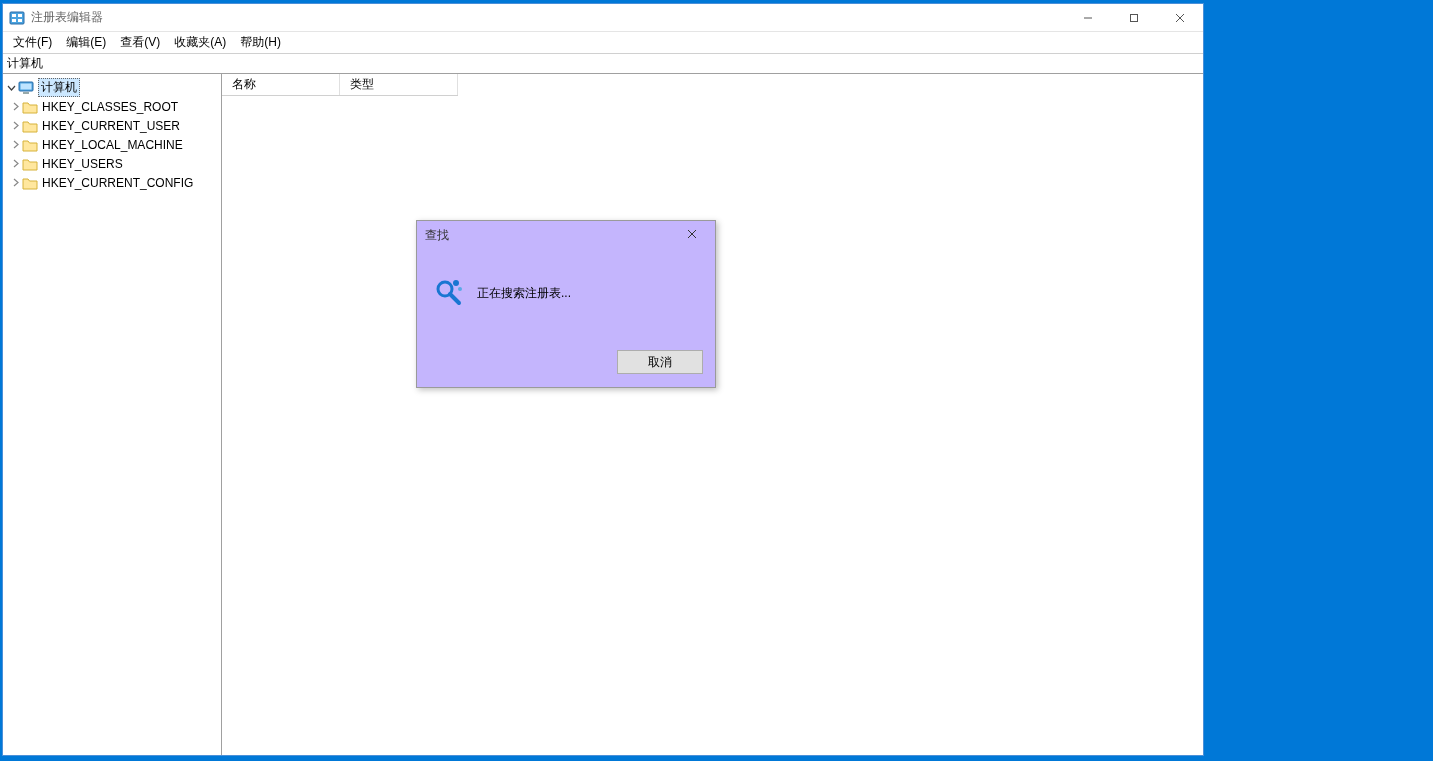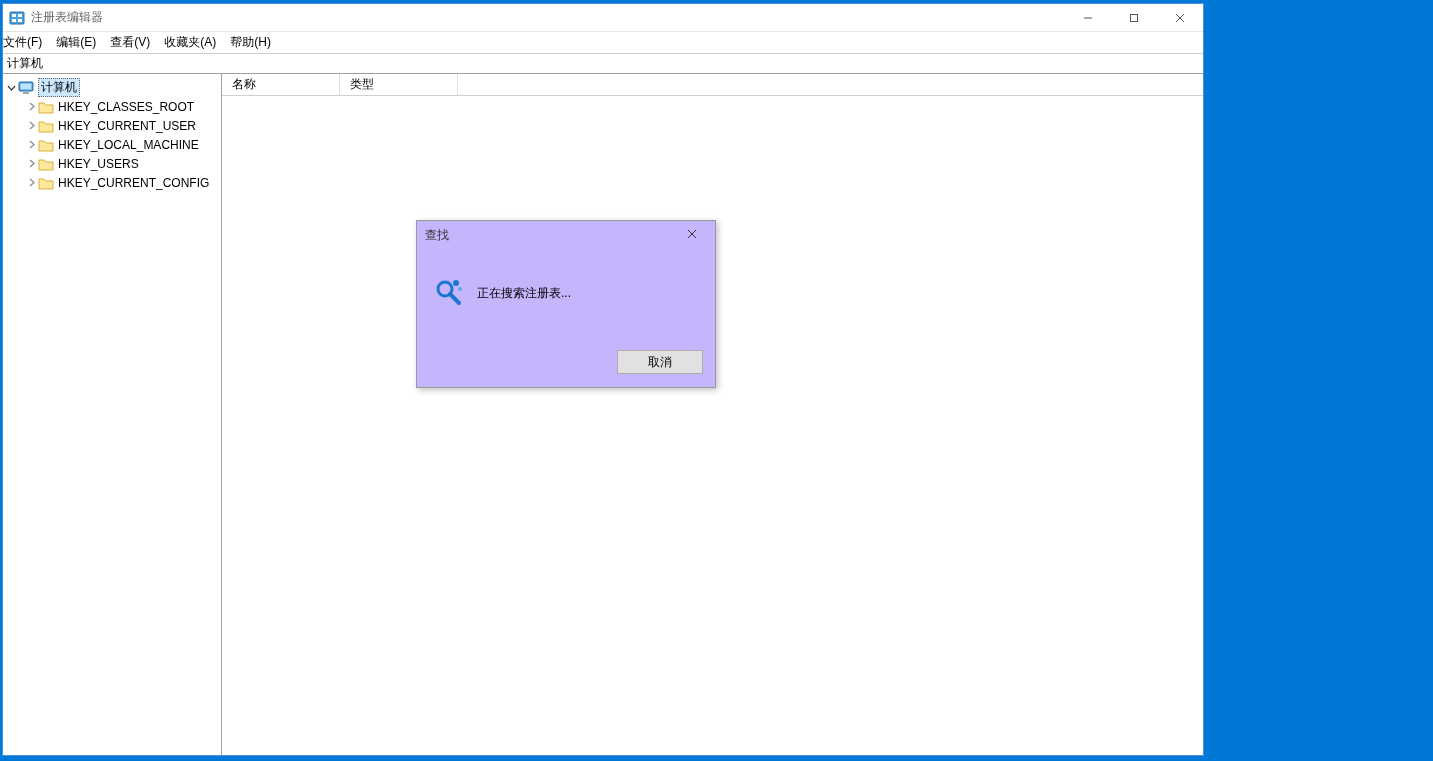--- a/index.html
+++ b/index.html
@@ -49,21 +49,21 @@
     color: #555;
   }
   .ctrl svg { width: 10px; height: 10px; }
 
   
   .menubar {
     height: 22px;
     display: flex;
     align-items: center;
     gap: 14px;
-    padding: 0 0;
+    padding: 0 10px;
     font-size: 12px;
     color: #000;
     border-bottom: 1px solid #d0d0d0;
   }
   .menubar .menu-item { cursor: default; }
 
   
   .addressbar {
     height: 20px;
     display: flex;
@@ -83,21 +83,21 @@
     width: 219px;
     border-right: 1px solid #a0a0a0;
     background: #ffffff;
     padding: 4px 0;
     overflow: auto;
   }
   .listpane {
     flex: 1;
     background: #ffffff;
     display: flex;
-    flex-direction: column;
+    flex-direction: row;
     position: relative;
   }
   .list-header {
     display: flex;
     height: 22px;
     border-bottom: 1px solid #d0d0d0;
     font-size: 12px;
     align-items: center;
     color: #000;
   }
@@ -129,21 +129,21 @@
     font-size: 10px;
     margin-right: 1px;
     display:inline-flex; justify-content:center; align-items:center;
   }
   .tree .expander.open { color: #333; }
   .tree .node-icon {
     width: 16px; height: 14px;
     margin-right: 4px;
     display:inline-flex; align-items:center; justify-content:center;
   }
-  .tree .children { padding-left: 16px; }
+  .tree .children { }
   .tree .root-row .label {
     background: #cce8ff;
     border: 1px dotted #666;
     padding: 0 2px;
   }
   .tree .root-row { padding-left: 2px; }
 
   
   .dialog-backdrop {
     position: absolute;

